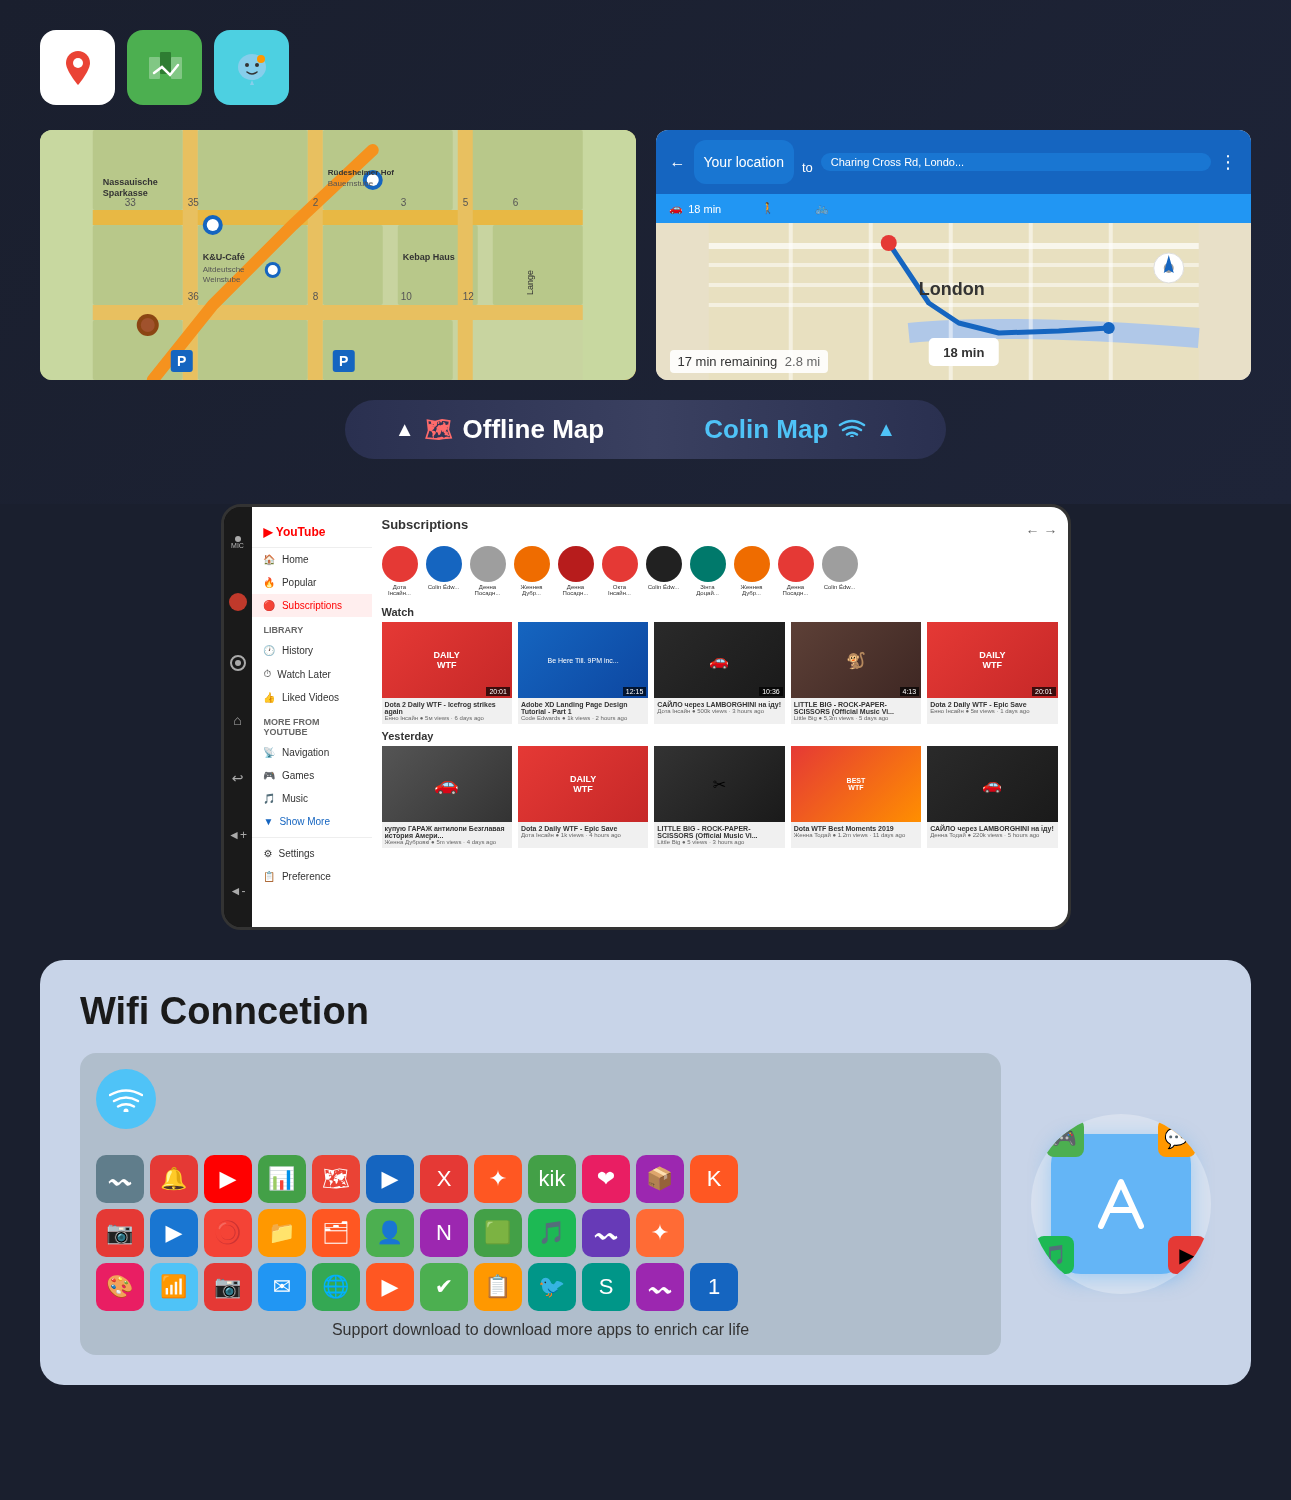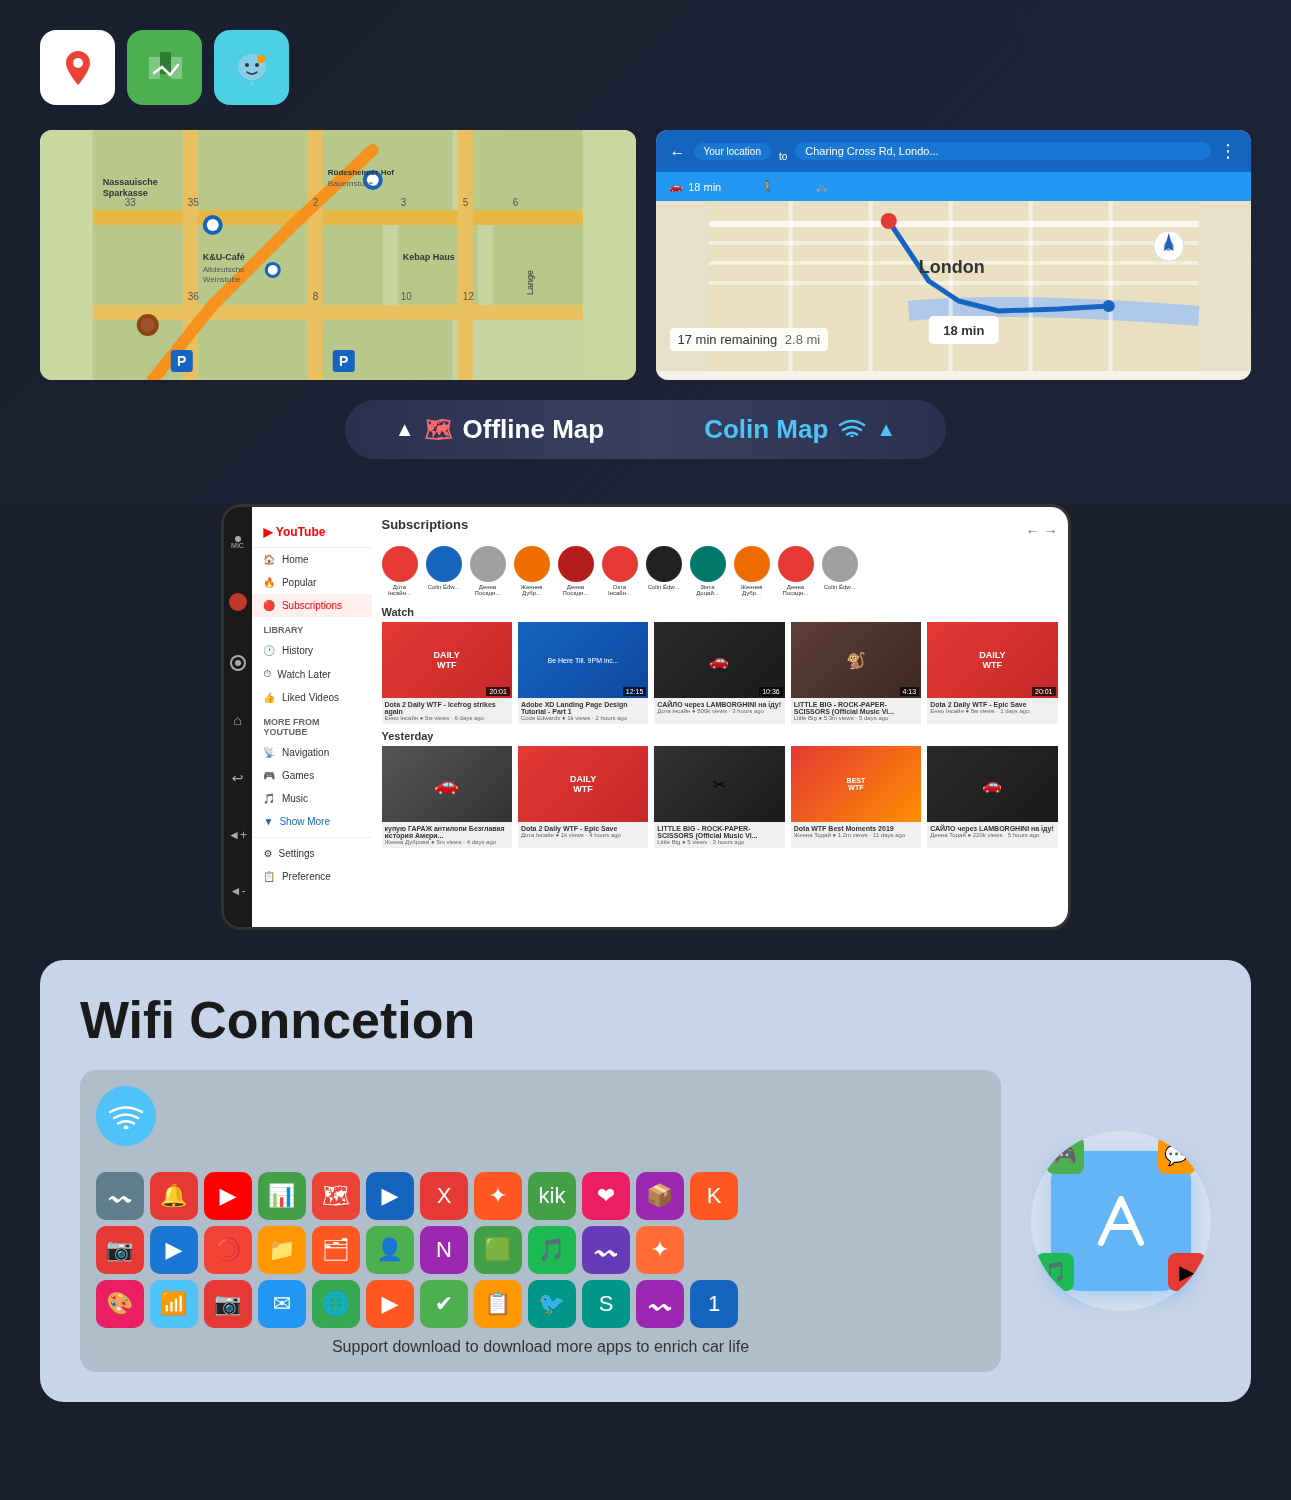--- a/index.html
+++ b/index.html
@@ -107,23 +107,23 @@
       color: #fff;
     }
 
     .nav-arrow {
       font-size: 16px;
       color: #fff;
     }
 
     .nav-from {
       background: #1976D2;
-      padding: 3px 10px;
+      padding: 14px 10px;
       border-radius: 12px;
-      font-size: 10px;
+      font-size: 14px;
       color: #fff;
     }
 
     .nav-to {
       background: #1976D2;
       padding: 3px 10px;
       border-radius: 12px;
       font-size: 11px;
       color: #fff;
       flex: 1;
@@ -384,21 +384,21 @@
 
     
     .wifi-section {
       background: #c8d4e8;
       margin: 0 20px 20px;
       border-radius: 24px;
       padding: 30px 40px;
     }
 
     .wifi-title {
-      font-size: 52px;
+      font-size: 38px;
       font-weight: 900;
       color: #1a1a1a;
       text-align: left;
       margin-bottom: 20px;
     }
 
     .wifi-content {
       display: flex;
       gap: 30px;
       align-items: center;
@@ -577,21 +577,21 @@
 
           <text x="410" y="135" font-size="9" fill="#333" transform="rotate(-90, 440, 135)">Lange</text>
         </svg>
       </div>
     </div>
 
     <div class="map-right">
       <div class="map-nav-bar">
         <span class="nav-arrow">←</span>
         <span class="nav-from">Your location</span>
-        <span style="color:#fff;font-size:10px;margin-top:11px;">to</span>
+        <span style="color:#fff;font-size:13px;margin-top:11px;">to</span>
         <span class="nav-to">Charing Cross Rd, Londo...</span>
         <span class="nav-dots">⋮</span>
       </div>
       <div class="nav-time-bar">
         <div class="time-item">
           <span>🚗</span>
           <span>18 min</span>
         </div>
         <div class="time-item">
           <span>🚶</span>

